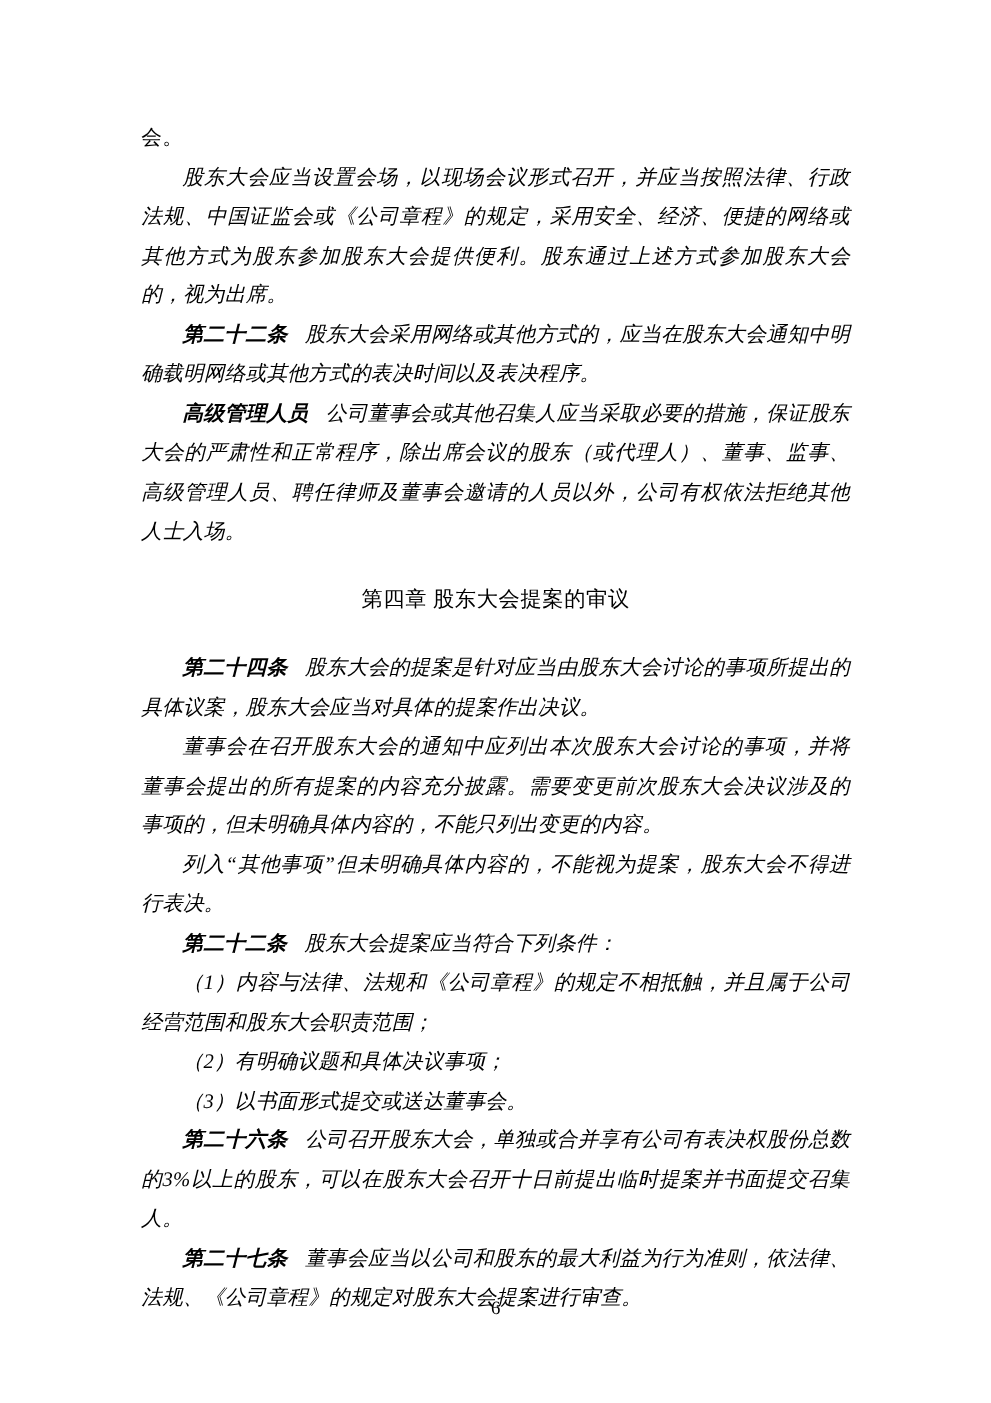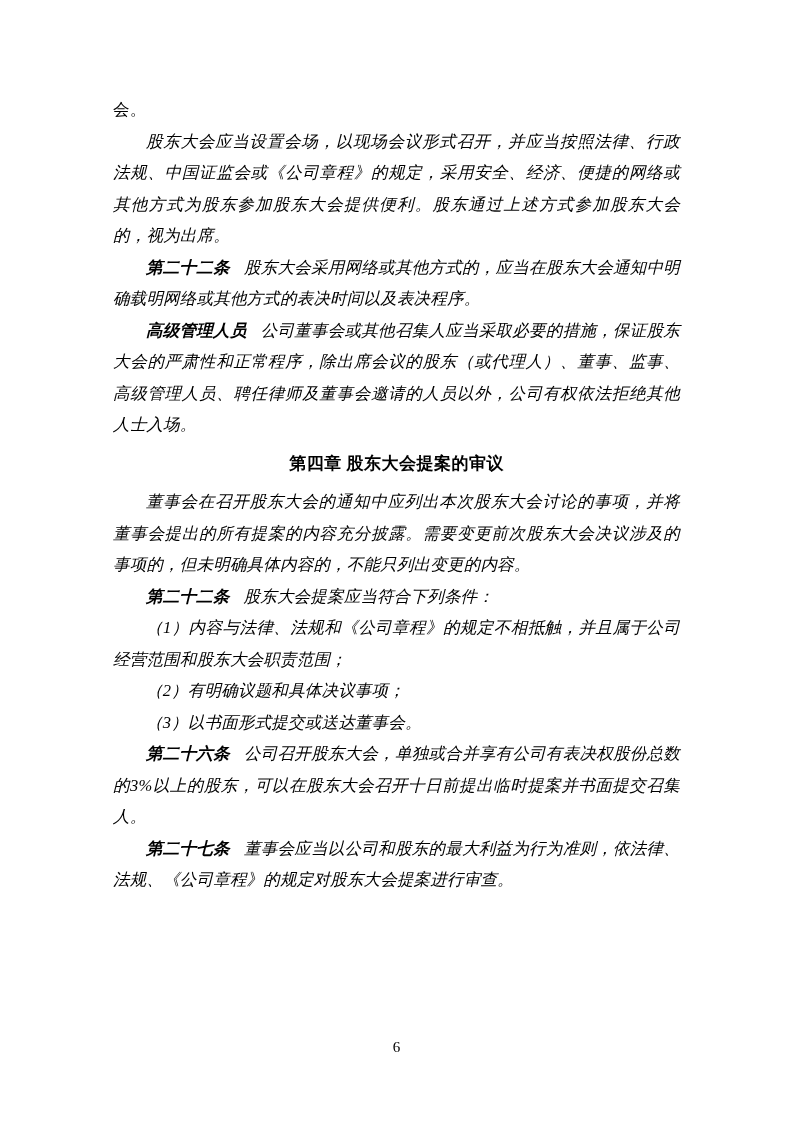--- a/index.html
+++ b/index.html
@@ -25,23 +25,23 @@
       line-height: 31.5px;
       text-align: justify;
       letter-spacing: 0.2px;
     }
     .para.indent { text-indent: 2em; font-style: italic; }
     .article-label {
       font-weight: bold;
       margin-right: 0.85em;
     }
     .chapter {
-      margin: 7px 0;
+      margin: 23px 0;
       font-size: 17px;
-      font-weight: bold;
+      font-weight: normal;
       text-align: center;
       line-height: 31.5px;
       letter-spacing: 0.5px;
     }
     .page-num {
       position: absolute;
       left: 0;
       right: 0;
       top: 1038px;
       text-align: center;
@@ -58,23 +58,25 @@
 
   <p class="para indent">股东大会应当设置会场，以现场会议形式召开，并应当按照法律、行政法规、中国证监会或《公司章程》的规定，采用安全、经济、便捷的网络或其他方式为股东参加股东大会提供便利。股东通过上述方式参加股东大会的，视为出席。</p>
 
   <p class="para indent"><span class="article-label">第二十二条</span><span>股东大会采用网络或其他方式的，应当在股东大会通知中明确载明网络或其他方式的表决时间以及表决程序。</span></p>
 
 
   <p class="para indent"><span class="article-label">高级管理人员</span><span>公司董事会或其他召集人应当采取必要的措施，保证股东大会的严肃性和正常程序，除出席会议的股东（或代理人）、董事、监事、高级管理人员、聘任律师及董事会邀请的人员以外，公司有权依法拒绝其他人士入场。</span></p>
 
   <h2 class="chapter">第四章 股东大会提案的审议</h2>
 
+  <p class="para indent"><span class="article-label">第二十四条</span><span>股东大会的提案是针对应当由股东大会讨论的事项所提出的具体议案，股东大会应当对具体的提案作出决议。</span></p>
 
   <p class="para indent">董事会在召开股东大会的通知中应列出本次股东大会讨论的事项，并将董事会提出的所有提案的内容充分披露。需要变更前次股东大会决议涉及的事项的，但未明确具体内容的，不能只列出变更的内容。</p>
 
+  <p class="para indent">列入“其他事项”但未明确具体内容的，不能视为提案，股东大会不得进行表决。</p>
 
   <p class="para indent"><span class="article-label">第二十二条</span><span>股东大会提案应当符合下列条件：</span></p>
 
   <p class="para indent">（1）内容与法律、法规和《公司章程》的规定不相抵触，并且属于公司经营范围和股东大会职责范围；</p>
 
   <p class="para indent">（2）有明确议题和具体决议事项；</p>
 
   <p class="para indent">（3）以书面形式提交或送达董事会。</p>
 
   <p class="para indent"><span class="article-label">第二十六条</span><span>公司召开股东大会，单独或合并享有公司有表决权股份总数的3%以上的股东，可以在股东大会召开十日前提出临时提案并书面提交召集人。</span></p>

